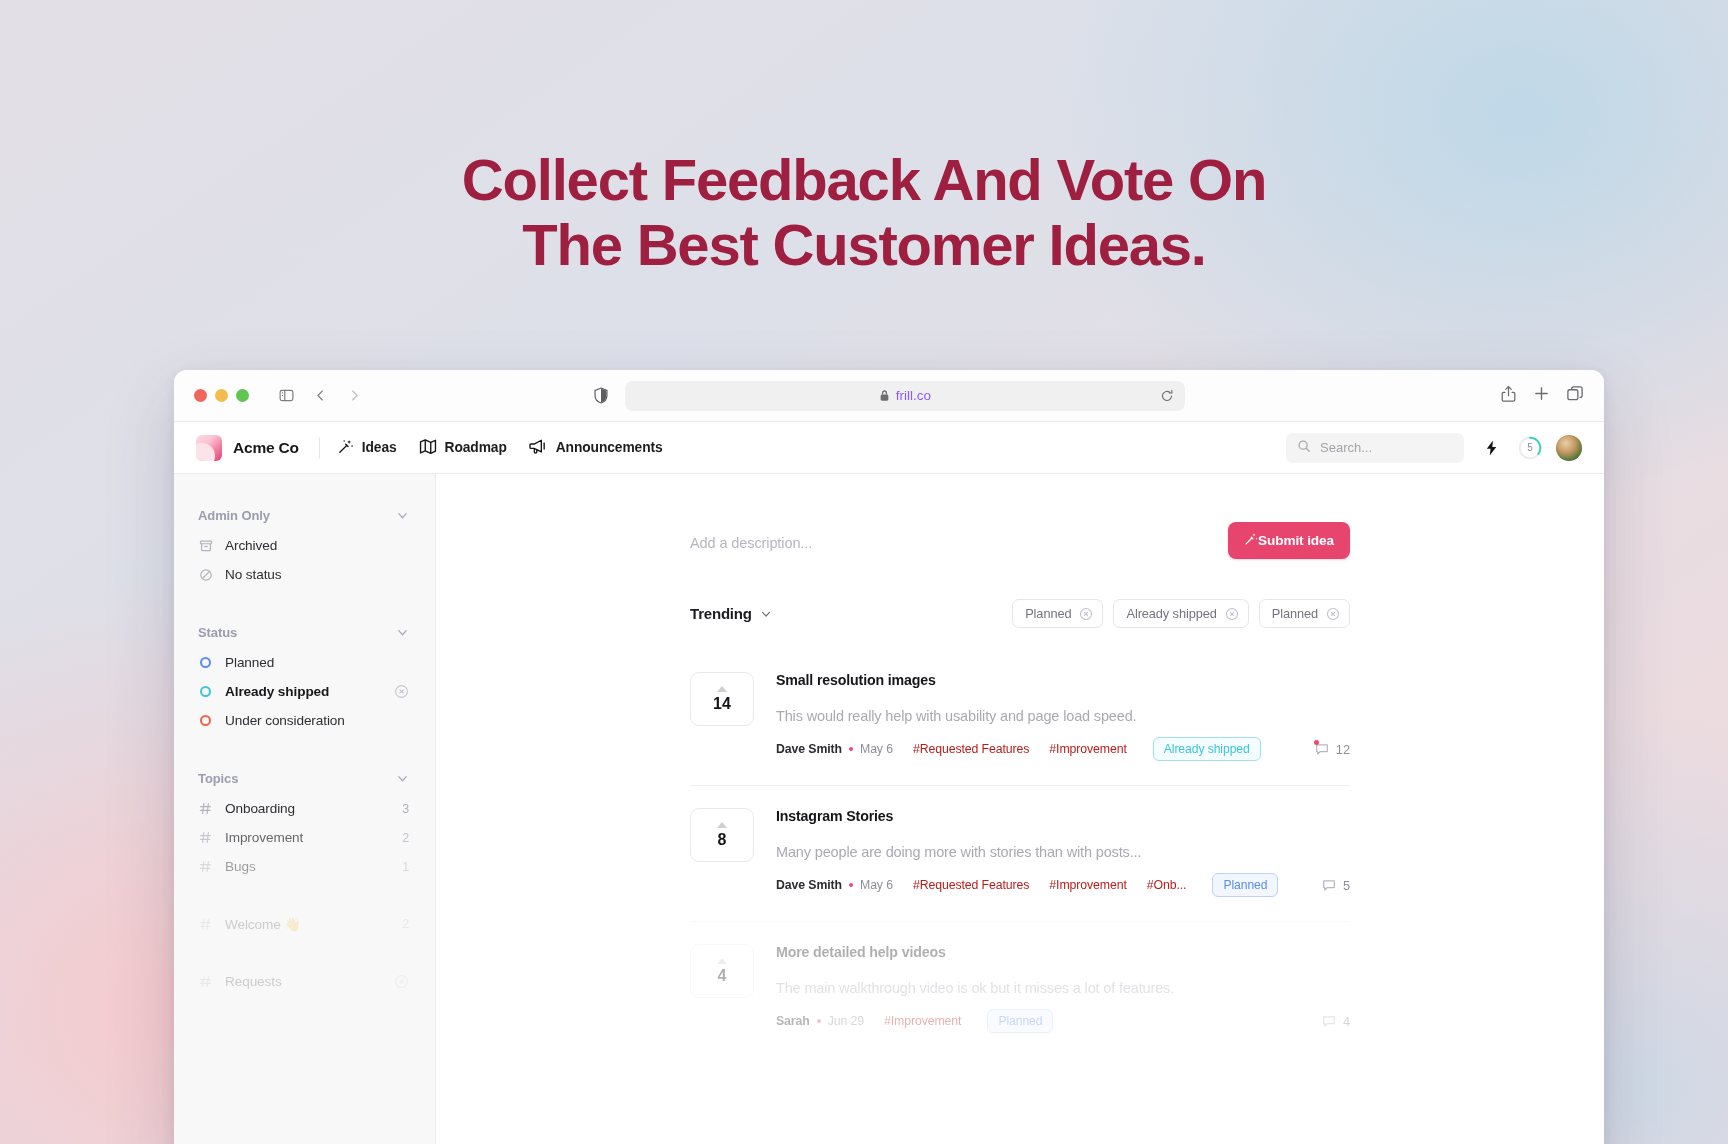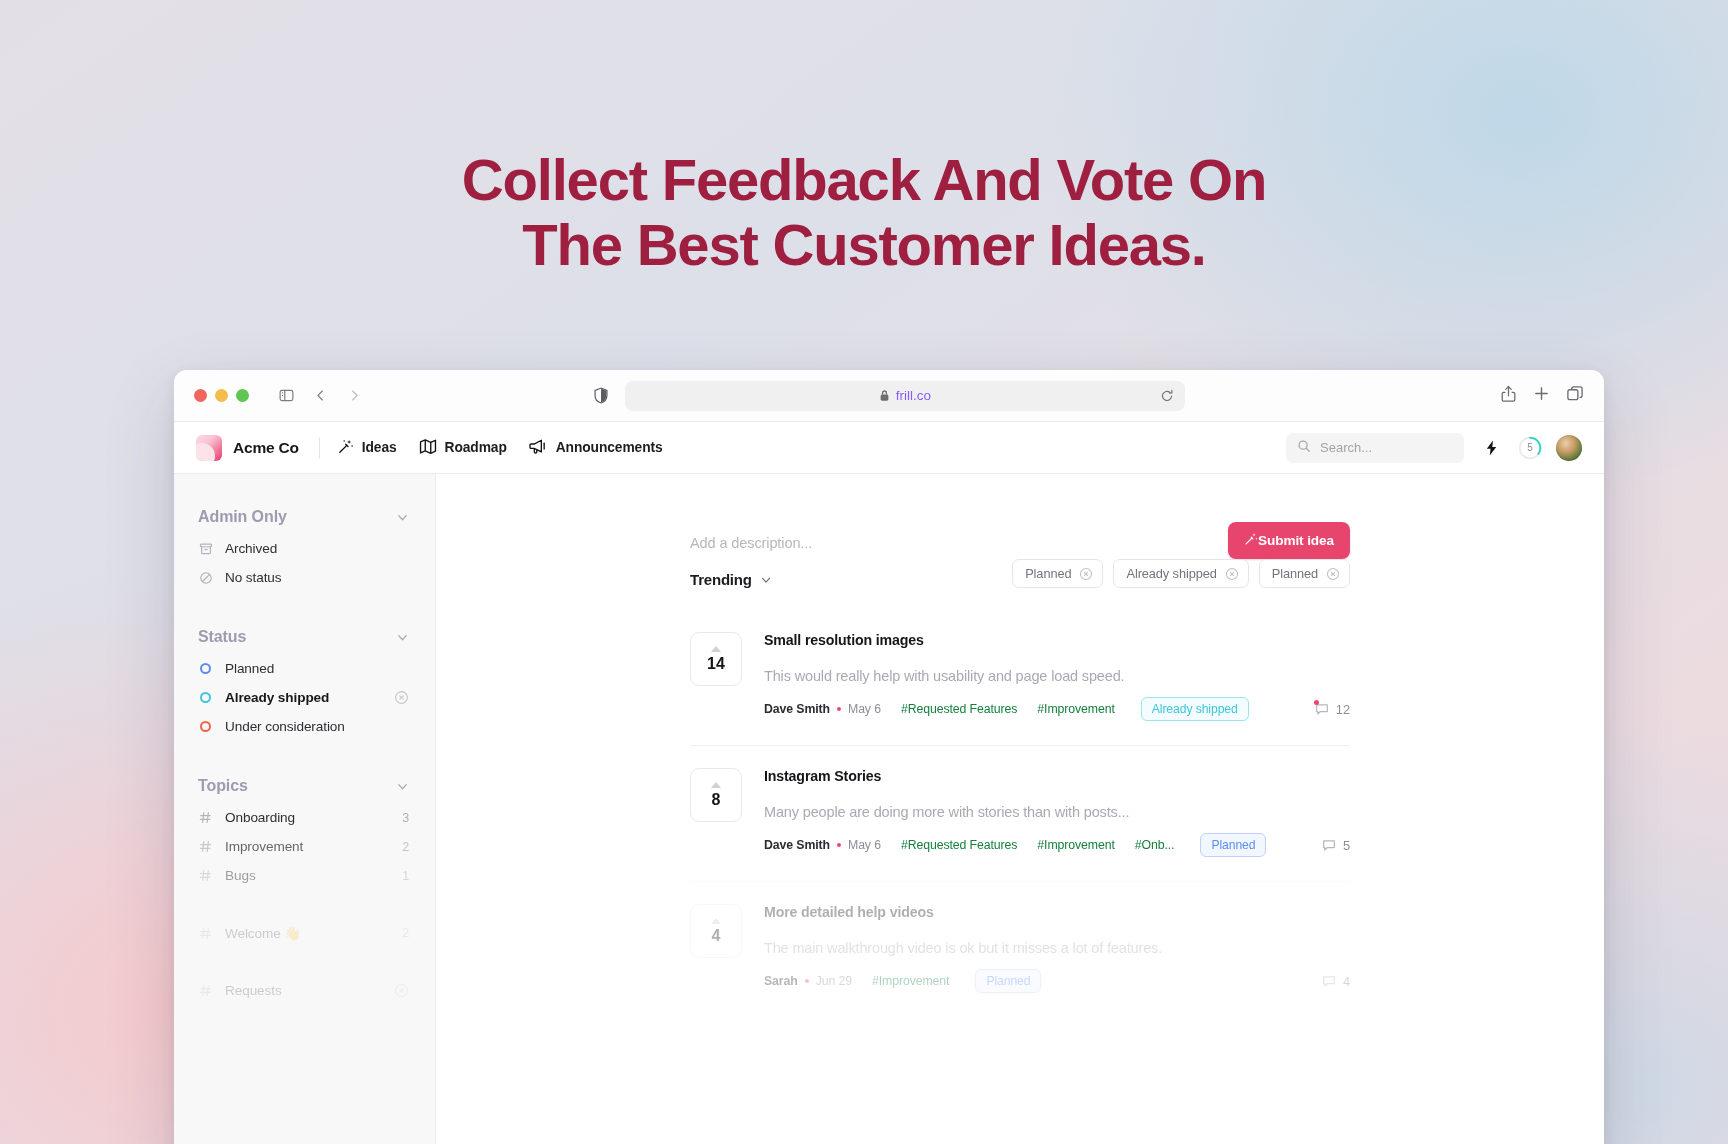--- a/index.html
+++ b/index.html
@@ -135,21 +135,21 @@
   .sidebar {
     width: 262px;
     background: #f8f8f9;
     border-right: 1px solid #ececee;
     padding: 26px 20px 0 20px;
     flex-shrink: 0;
   }
   .sb-section { margin-bottom: 6px; }
   .sb-head {
     display: flex; align-items: center; justify-content: space-between;
-    font-size: 16px; font-weight: 600; color: #9c9cb0;
+    font-size: 13px; font-weight: 600; color: #9c9cb0;
     padding: 8px 6px 8px 4px;
     letter-spacing: -0.1px;
   }
   .sb-head .chev { color: #a9a9b8; display: flex; }
   .sb-item {
     display: flex; align-items: center; gap: 12px;
     padding: 7px 6px 7px 4px;
     font-size: 13.6px; color: #2e2e33;
     letter-spacing: -0.1px;
   }
@@ -176,21 +176,21 @@
   .submit-btn {
     display: flex; align-items: center; 
     background: #e8456e; color: #fff;
     border: none; border-radius: 8px;
     padding: 10px 16px;
     font-family: inherit; font-size: 13.6px; font-weight: 700;
     letter-spacing: -0.1px;
     box-shadow: 0 1px 2px rgba(232,69,110,0.25);
   }
 
-  .filter-row { display: flex; align-items: flex-end; }
+  .filter-row { display: flex; align-items: center; margin-top: 40px; }
   .sort { display: flex; align-items: center; gap: 8px; font-size: 15px; font-weight: 600; color: #1c1c20; letter-spacing: -0.2px; }
   .sort .chev { color: #6e6e76; display: flex; }
   .chips { margin-left: auto; display: flex; gap: 10px; }
   .chip {
     display: flex; align-items: center; gap: 8px;
     border: 1px solid #e6e6ea; border-radius: 7px;
     padding: 6px 9px 6px 12px;
     font-size: 12.8px; color: #74747e;
     background: #fff;
     letter-spacing: -0.1px;
@@ -198,35 +198,35 @@
   .chip .x { color: #bfbfc8; display: flex; }
 
   .cards { margin-top: 22px; }
   .card {
     display: flex; gap: 22px;
     padding: 22px 0 24px 0;
     border-top: 1px solid #efeff1;
   }
   .card:first-child { border-top: none; }
   .votebox {
-    width: 52px; height: 54px; flex-shrink: 0;
+    width: 64px; height: 54px; flex-shrink: 0;
     border: 1px solid #e9e9ed; border-radius: 9px;
     display: flex; flex-direction: column; align-items: center; justify-content: center;
     gap: 3px; background: #fff;
   }
   .votebox .tri { width: 0; height: 0; border-left: 5px solid transparent; border-right: 5px solid transparent; border-bottom: 6px solid #cfcfd6; }
   .votebox .num { font-size: 16px; font-weight: 700; color: #16161a; }
   .card-body { flex: 1; min-width: 0; }
   .card-title { font-size: 14.2px; font-weight: 700; color: #16161a; letter-spacing: -0.15px; }
   .card-desc { font-size: 14.5px; color: #a9a9b4; margin-top: 20px; letter-spacing: -0.15px; }
   .meta-row { display: flex; align-items: center; margin-top: 13px; gap: 8px; }
   .meta-left { display: flex; align-items: center; gap: 7px; font-size: 12.3px; color: #8e8e99; letter-spacing: -0.1px; }
   .author { font-weight: 700; color: #2b2b31; }
   .dot-sep { width: 4px; height: 4px; border-radius: 50%; background: #f0476f; }
-  .tag { font-size: 12.3px; color: #15803d; margin-left: 12px; letter-spacing: -0.1px; }
+  .tag { font-size: 12.3px; color: #b91c1c; margin-left: 12px; letter-spacing: -0.1px; }
   .badge {
     margin-left: 18px;
     border-radius: 6px; padding: 4px 10px;
     font-size: 12.2px; letter-spacing: -0.1px;
   }
   .badge.shipped { color: #3fc5d8; border: 1px solid #9fe2eb; background: #f3fdff; }
   .badge.planned { color: #5b8def; border: 1px solid #bdd2fa; background: #f2f6ff; }
   .comments { margin-left: auto; display: flex; align-items: center; gap: 7px; font-size: 12.8px; color: #8d8d98; position: relative; }
   .comments .cdot { position: absolute; left: -1px; top: -2px; width: 5px; height: 5px; border-radius: 50%; background: #f0476f; }
 

